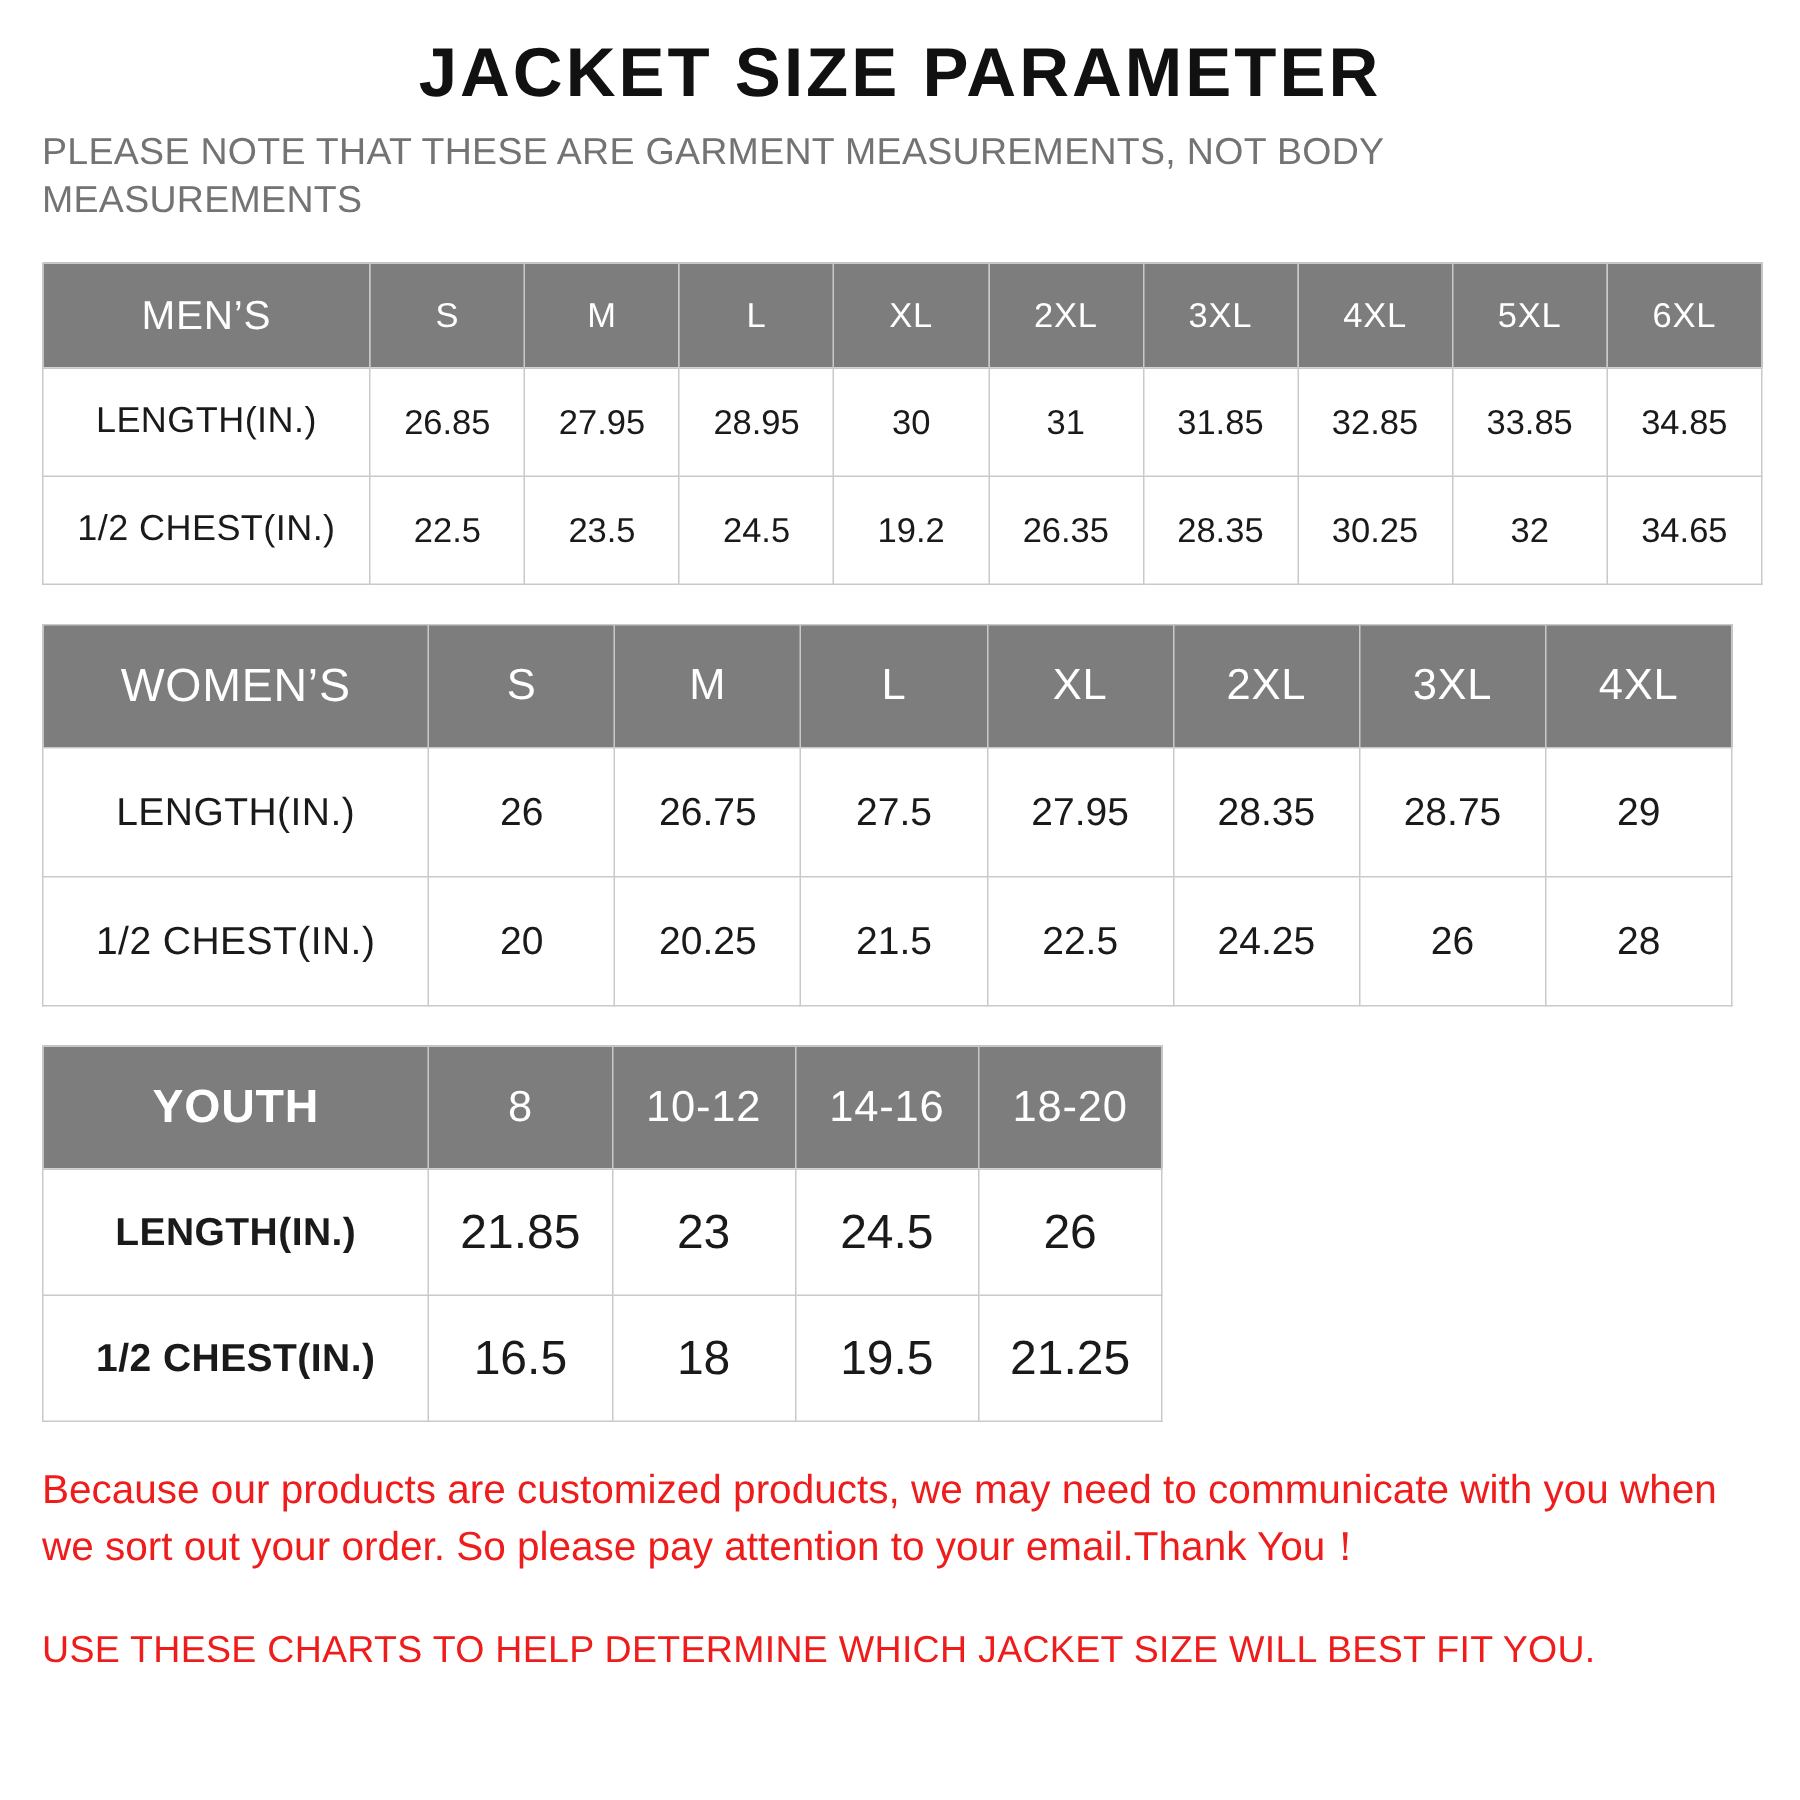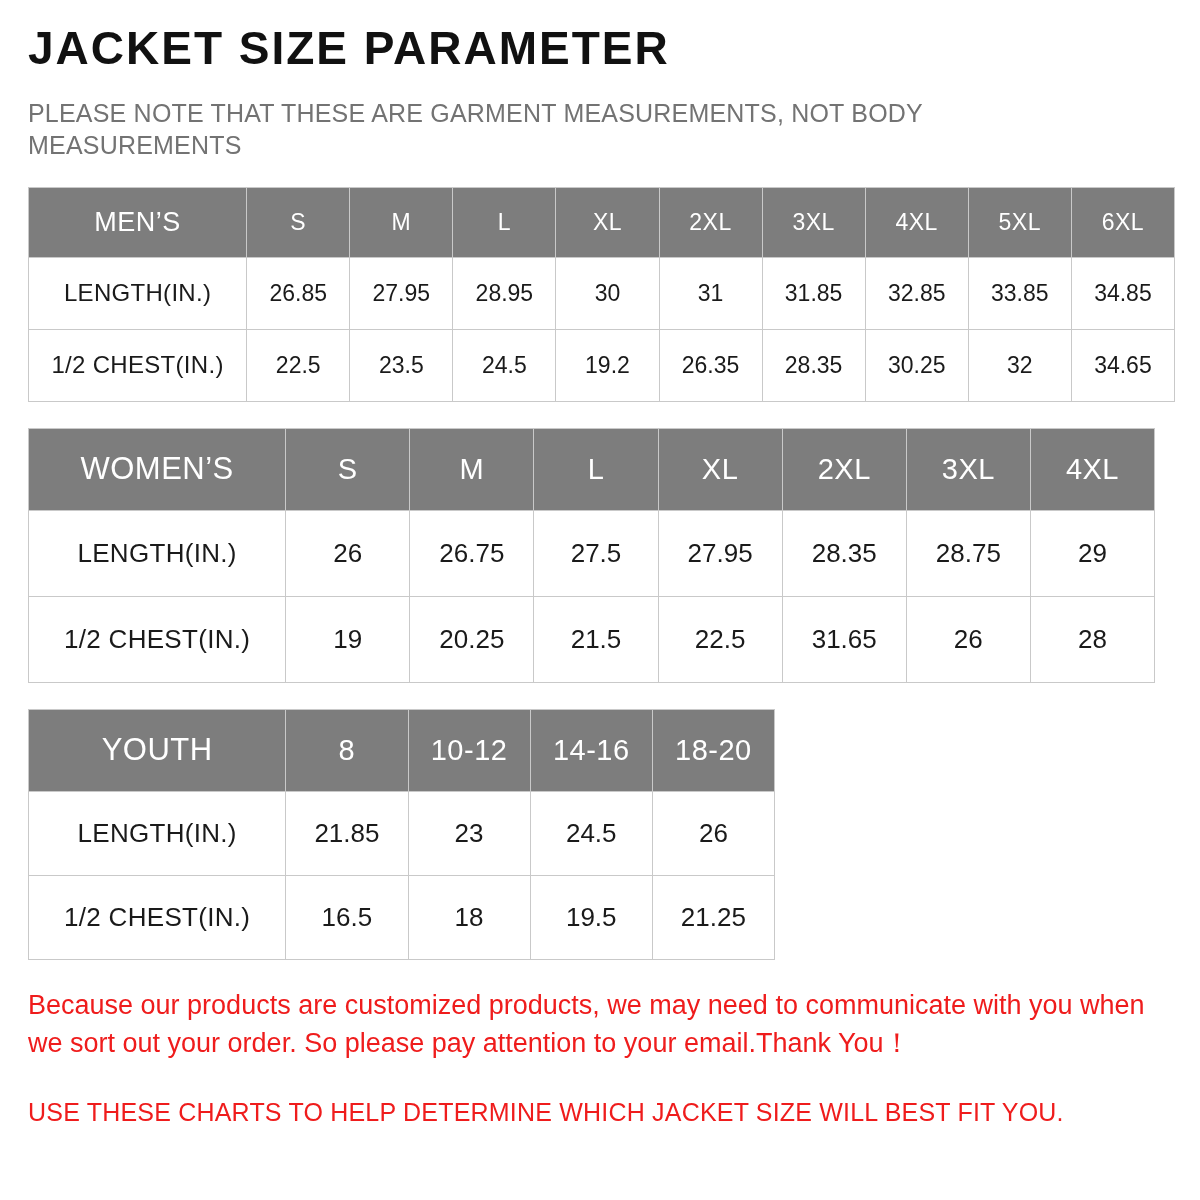--- a/index.html
+++ b/index.html
@@ -19,22 +19,23 @@
     width: 1200px;
     height: 1200px;
     box-sizing: border-box;
     padding: 22px 28px 0 28px;
   }
   .title {
     font-size: 46px;
     font-weight: bold;
     letter-spacing: 2px;
     color: #111111;
-    margin: 0 0 22px 0;
+    margin: 0 0 10px 0;
     line-height: 1.15;
+    text-align: center;
   }
   .note {
     color: #737373;
     font-size: 25px;
     line-height: 1.28;
     margin: 0 0 26px 0;
     max-width: 920px;
     letter-spacing: 0.2px;
   }
   table.size-table {
@@ -81,26 +82,26 @@
   #table-womens td.valcell { width: 124px; }
   #table-womens tr.head td { height: 82px; }
   #table-womens tr.data td { height: 86px; }
   #table-womens tr.head td.rowlabel { font-size: 31px; }
   #table-womens td { font-size: 26px; }
   #table-womens td.rowlabel { font-size: 26px; }
   #table-womens tr.head td.valcell { font-size: 29px; }
 
   
   #table-youth { width: 747px; }
-  #table-youth td.rowlabel { width: 257px; }
+  #table-youth td.rowlabel { width: 257px; font-weight: bold; }
   #table-youth td.valcell { width: 122px; }
   #table-youth tr.head td { height: 82px; }
   #table-youth tr.data td { height: 84px; }
   #table-youth tr.head td.rowlabel { font-size: 31px; }
-  #table-youth td { font-size: 26px; }
+  #table-youth td { font-size: 32px; }
   #table-youth td.rowlabel { font-size: 26px; }
   #table-youth tr.head td.valcell { font-size: 29px; }
 
   .footer-note {
     color: #ef1c1c;
     font-size: 27px;
     line-height: 1.42;
     margin: 18px 0 0 0;
     max-width: 1145px;
   }
@@ -177,25 +178,25 @@
         <td class="valcell">26</td>
         <td class="valcell">26.75</td>
         <td class="valcell">27.5</td>
         <td class="valcell">27.95</td>
         <td class="valcell">28.35</td>
         <td class="valcell">28.75</td>
         <td class="valcell">29</td>
       </tr>
       <tr class="data">
         <td class="rowlabel">1/2 CHEST(IN.)</td>
-        <td class="valcell">19</td>
+        <td class="valcell">20</td>
         <td class="valcell">20.25</td>
         <td class="valcell">21.5</td>
         <td class="valcell">22.5</td>
-        <td class="valcell">31.65</td>
+        <td class="valcell">24.25</td>
         <td class="valcell">26</td>
         <td class="valcell">28</td>
       </tr>
     </tbody>
   </table>
 
   <table class="size-table" id="table-youth">
     <tbody>
       <tr class="head">
         <td class="rowlabel">YOUTH</td>

